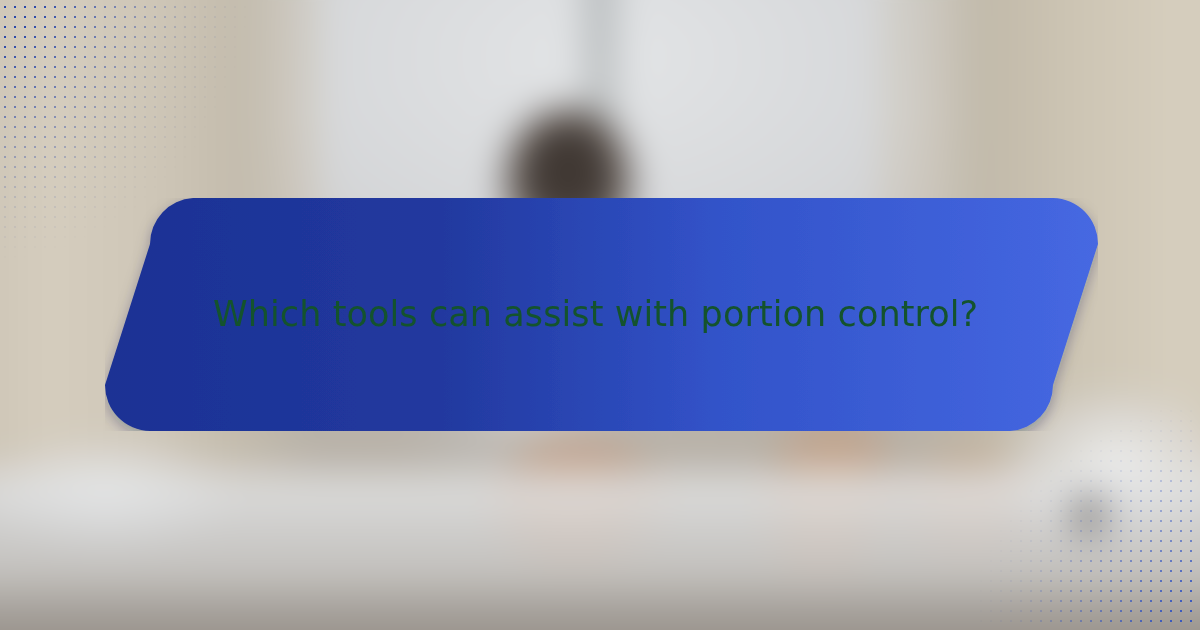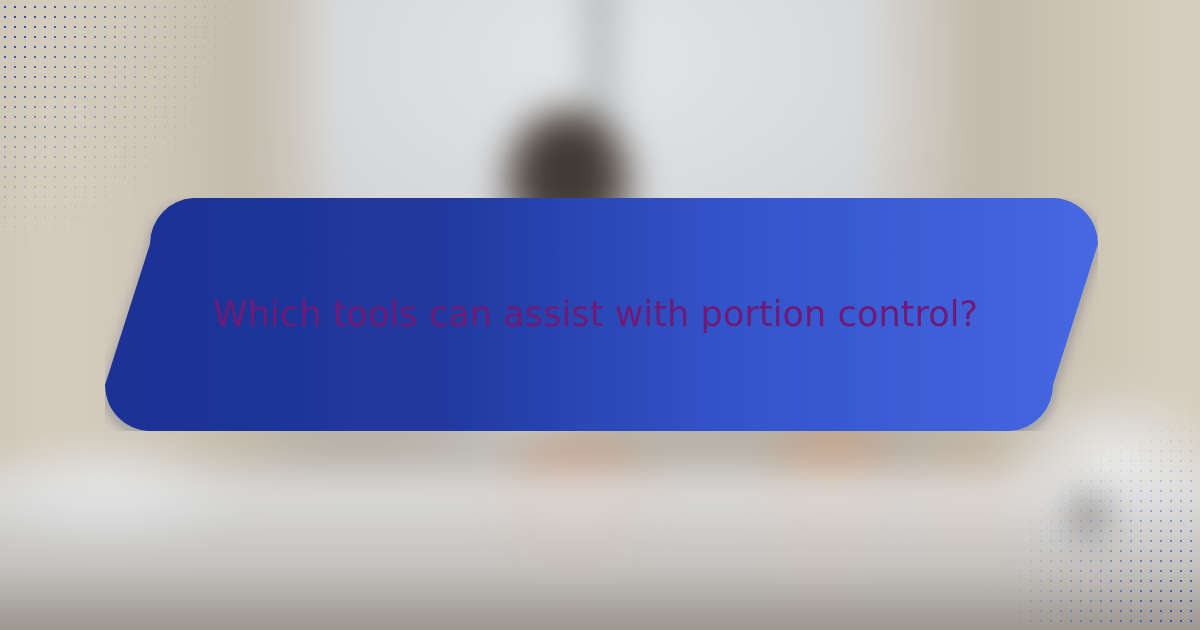--- a/index.html
+++ b/index.html
@@ -195,21 +195,21 @@
     position:absolute;
     left:0; top:0;
     width:993px; height:233px;
     display:flex;
     align-items:center;
   }
   .headline {
     position:relative;
     padding-left:108px;
     padding-right:60px;
-    color:#701a75;
+    color:#14532d;
     font-family:"DejaVu Sans", "Liberation Sans", sans-serif;
     font-size:35px;
     font-weight:400;
     line-height:1.25;
     letter-spacing:0.1px;
     white-space:nowrap;
   }
 </style>
 </head>
 <body>

